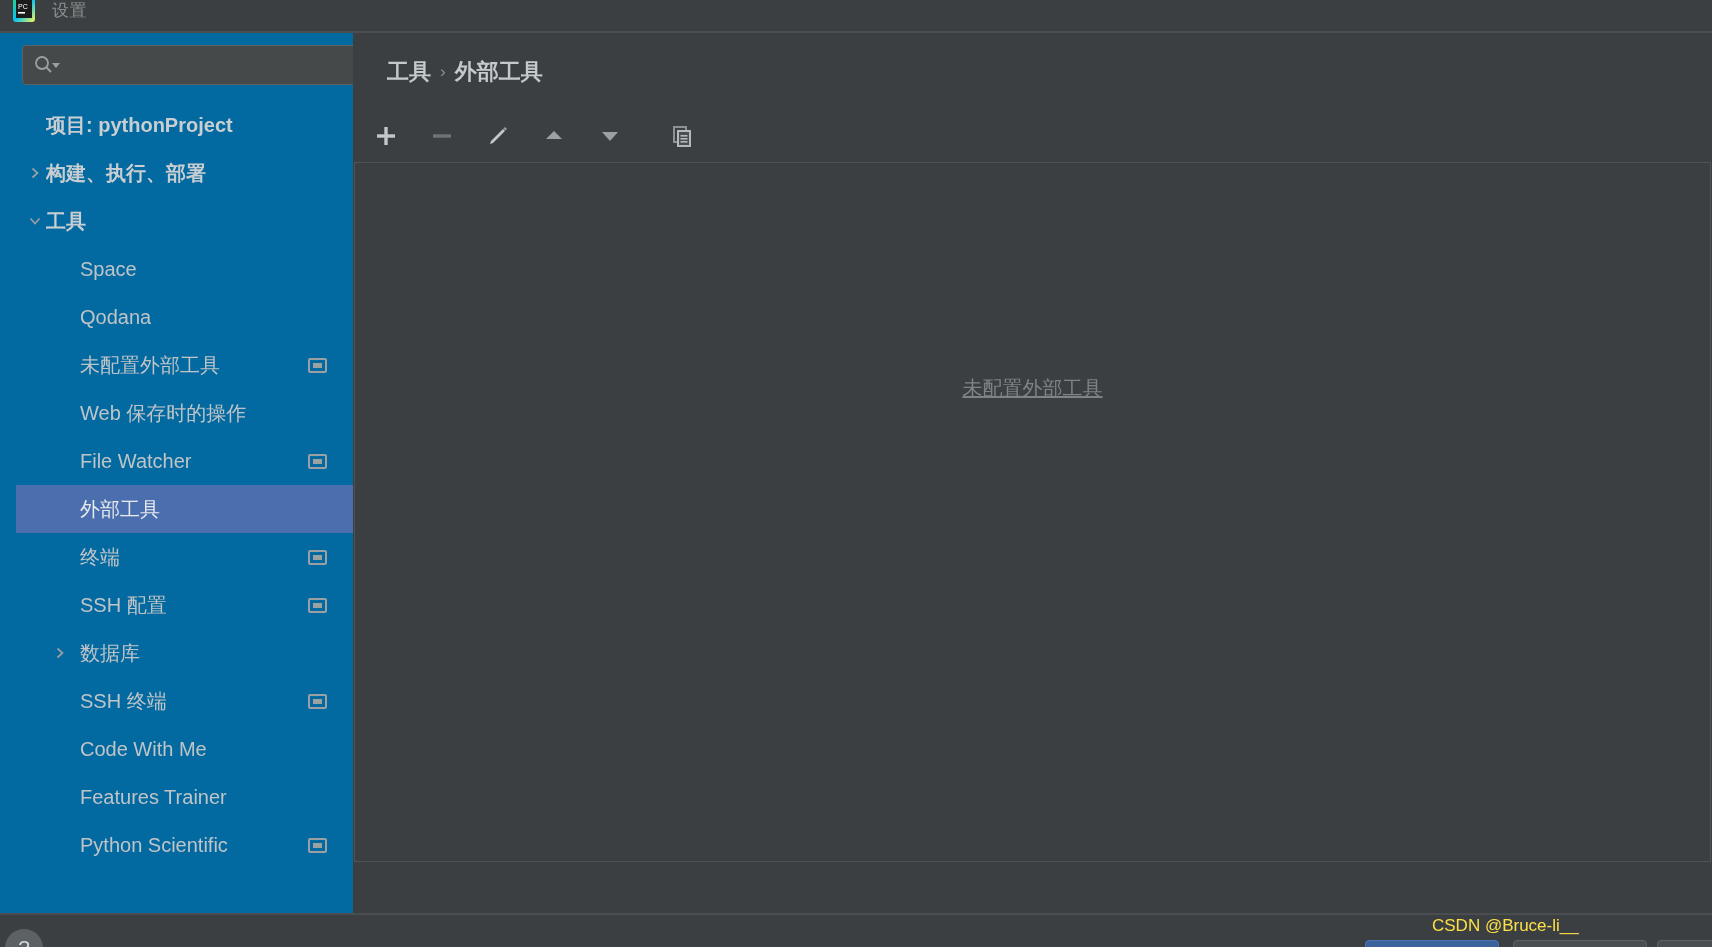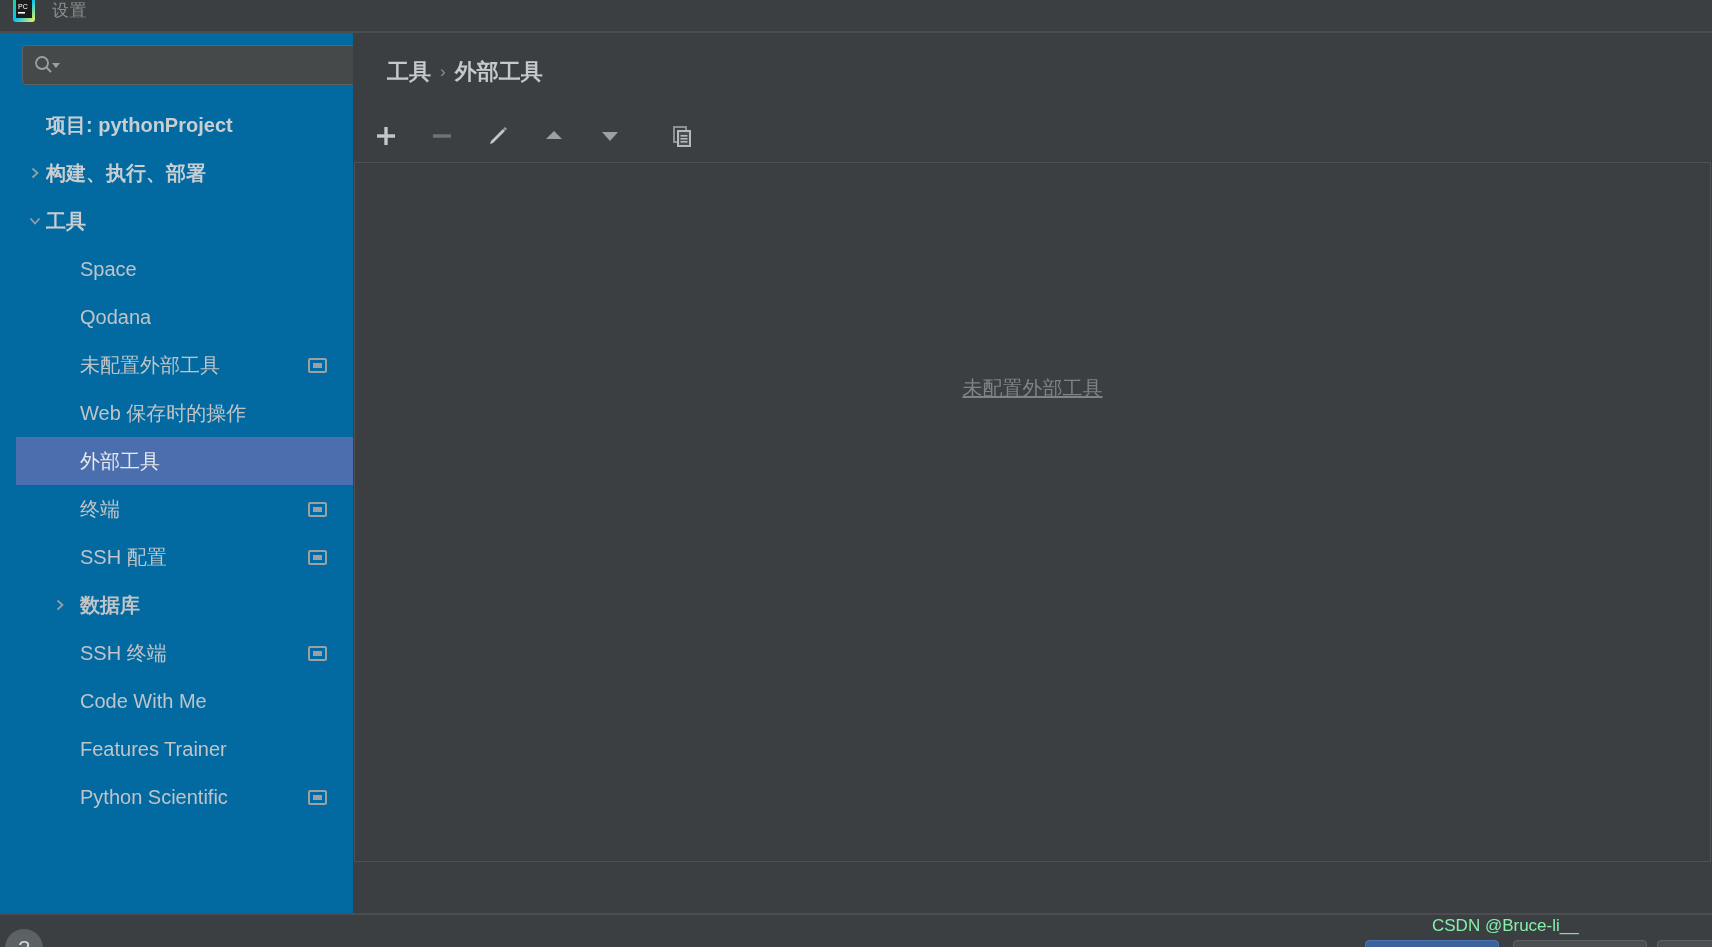--- a/index.html
+++ b/index.html
@@ -118,21 +118,21 @@
   .tree-row .label {
     font-size: 20px;
     color: #bfc4c7;
     overflow: hidden;
     text-overflow: ellipsis;
   }
   .tree-row.lvl0 .label { font-weight: bold; color: #c9ced1; }
   .tree-row.lvl0 { padding-left: 8px; }
   .tree-row.lvl1 { padding-left: 30px; }
   .tree-row.lvl1 .twisty { margin-left: 0px; }
-  .tree-row.lvl1 .label { font-weight: bold; }
+  .tree-row.lvl1 .label { font-weight: normal; }
   .tree-row.selected .label { color: #e6eaec; }
   .tree-row .spacer { flex: 1; }
   .badge-icon {
     width: 19px; height: 15px;
     border: 2px solid #9aa0a4;
     border-radius: 2px;
     box-sizing: border-box;
     position: relative;
     margin-right: 32px;
     flex: none;
@@ -285,21 +285,21 @@
     font-size: 17px;
     display: flex;
     align-items: center;
     justify-content: center;
   }
   .watermark {
     position: absolute;
     left: 1432px;
     top: 916px;
     font-size: 17px;
-    color: #86efac;
+    color: #fde047;
     font-family: "Liberation Sans", sans-serif;
     white-space: nowrap;
   }
 </style>
 </head>
 <body>
 
 <div class="app">
 
   <div class="titlebar">
@@ -377,20 +377,25 @@
       <div class="tree-row no-twisty">
         <span class="label">未配置外部工具</span>
         <span class="spacer"></span>
         <span class="badge-icon"></span>
       </div>
 
       <div class="tree-row no-twisty">
         <span class="label">Web 保存时的操作</span>
       </div>
 
+      <div class="tree-row no-twisty">
+        <span class="label">File Watcher</span>
+        <span class="spacer"></span>
+        <span class="badge-icon"></span>
+      </div>
 
       <div class="tree-row no-twisty selected">
         <span class="label">外部工具</span>
       </div>
 
       <div class="tree-row no-twisty">
         <span class="label">终端</span>
         <span class="spacer"></span>
         <span class="badge-icon"></span>
       </div>

